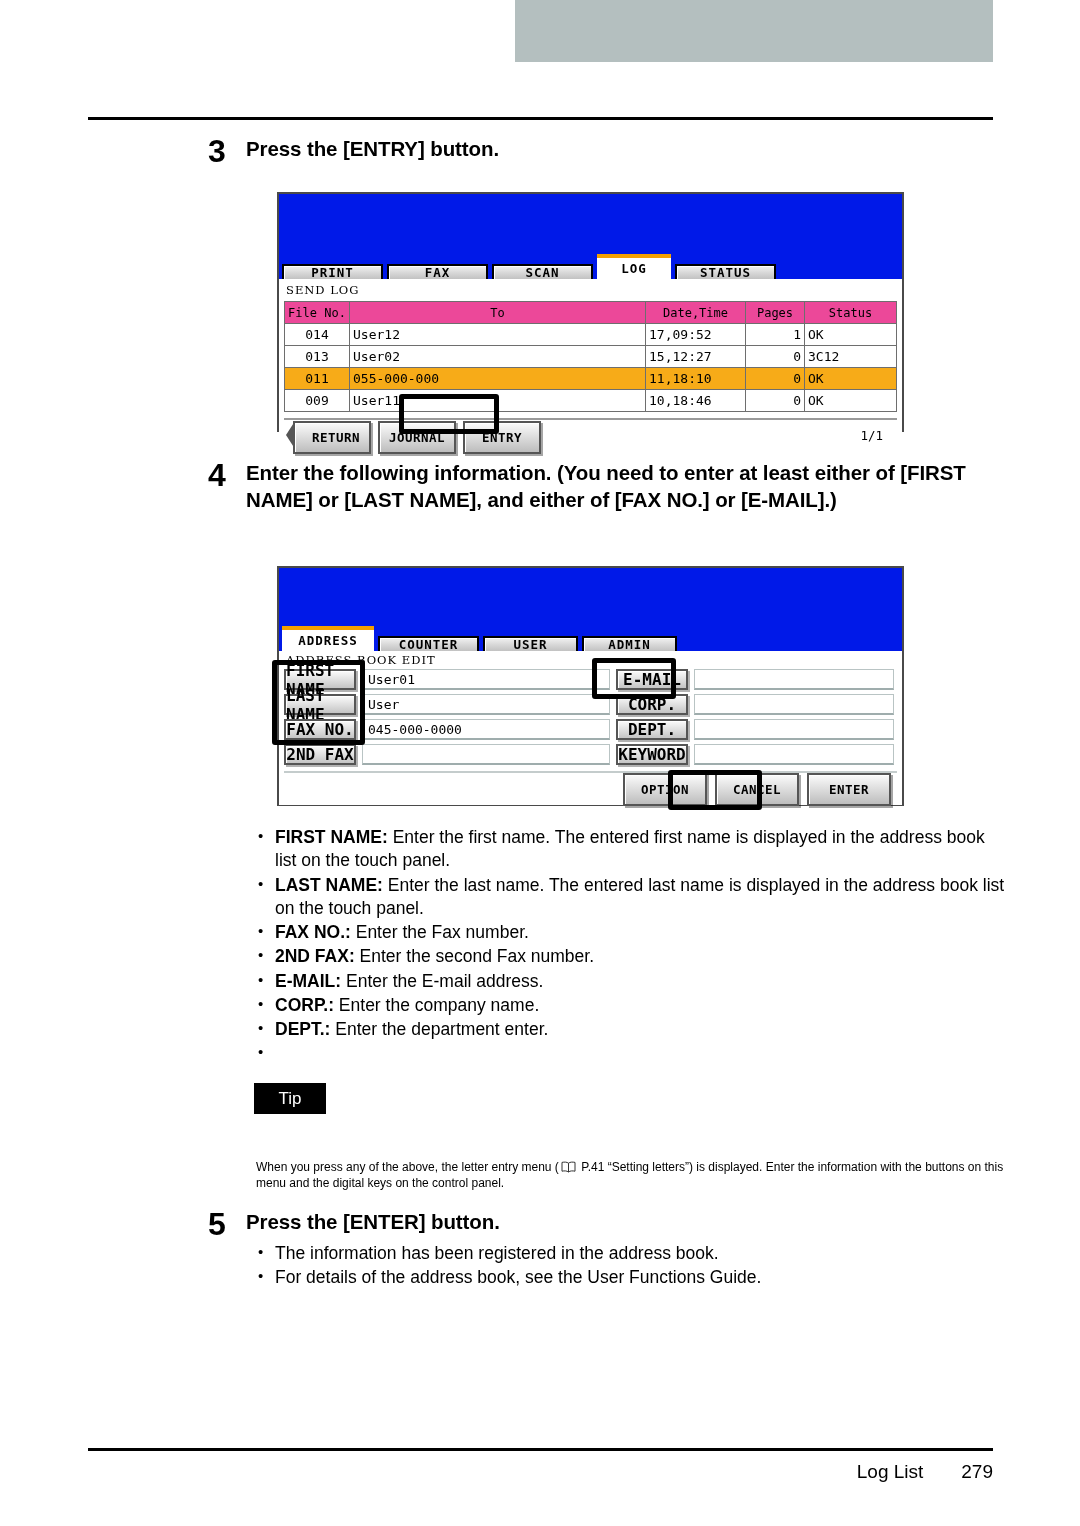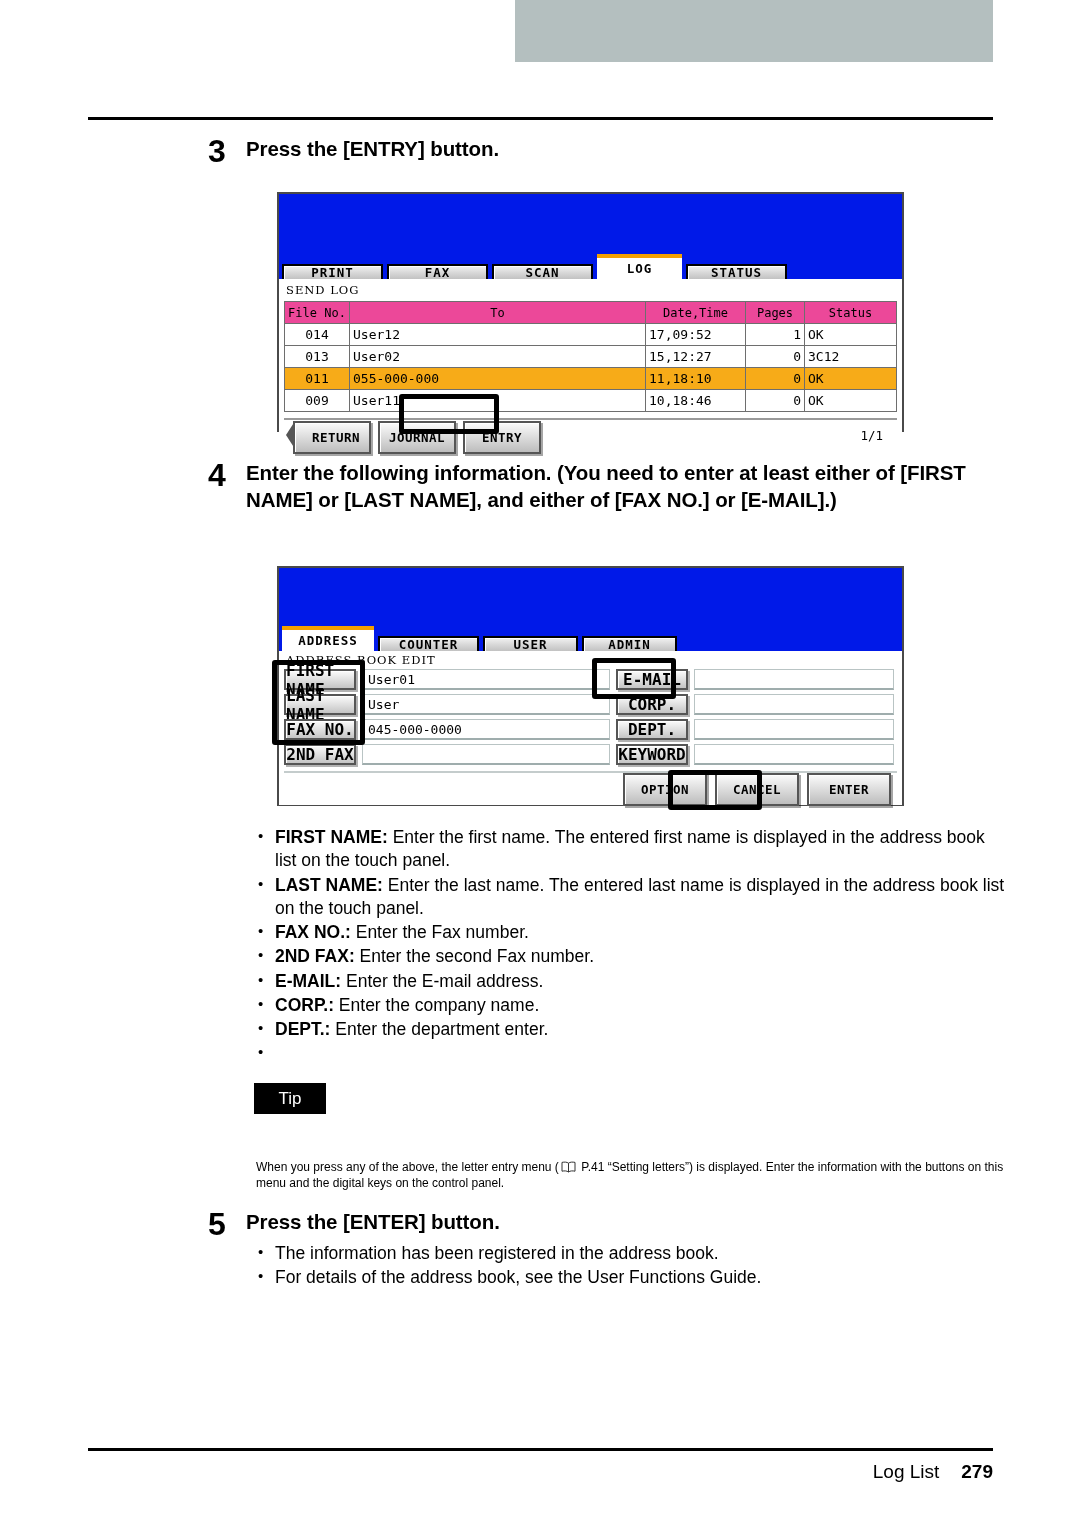--- a/index.html
+++ b/index.html
@@ -82,21 +82,21 @@
   .tab.active{
     background:#ffffff;
     border:none;
     border-top:4px solid #f4a000;
     height:25px;
     box-shadow:none;
   }
   #screen-log .tab:nth-child(1){width:101px;}
   #screen-log .tab:nth-child(2){width:101px;}
   #screen-log .tab:nth-child(3){width:101px;}
-  #screen-log .tab:nth-child(4){width:85px;}
+  #screen-log .tab:nth-child(4){width:74px;}
   #screen-log .tab:nth-child(5){width:101px;}
 
   #screen-addr .tab:nth-child(1){width:92px;}
   #screen-addr .tab:nth-child(2){width:101px;}
   #screen-addr .tab:nth-child(3){width:95px;}
   #screen-addr .tab:nth-child(4){width:95px;}
 
   .screen-body{
     background:#ffffff;
     padding:3px 5px 0 5px;
@@ -249,21 +249,21 @@
     position:absolute;left:258px;top:1241px;width:740px;
     font-size:17.5px;line-height:1.38;
   }
   .step5-bullets .bl{display:flex;}
   .step5-bullets .dot{flex:0 0 17px;font-size:15px;line-height:1.44;}
 
   .footer{
     position:absolute;left:88px;top:1461px;width:905px;
     text-align:right;font-size:19px;
   }
-  .footer .fnum{margin-left:22px;font-weight:bold;}
+  .footer .fnum{margin-left:38px;}
 </style>
 </head>
 <body>
 
 <div class="page">
 
   <div class="top-band"></div>
   <div class="top-rule"></div>
 
   <div class="step" id="step3">

